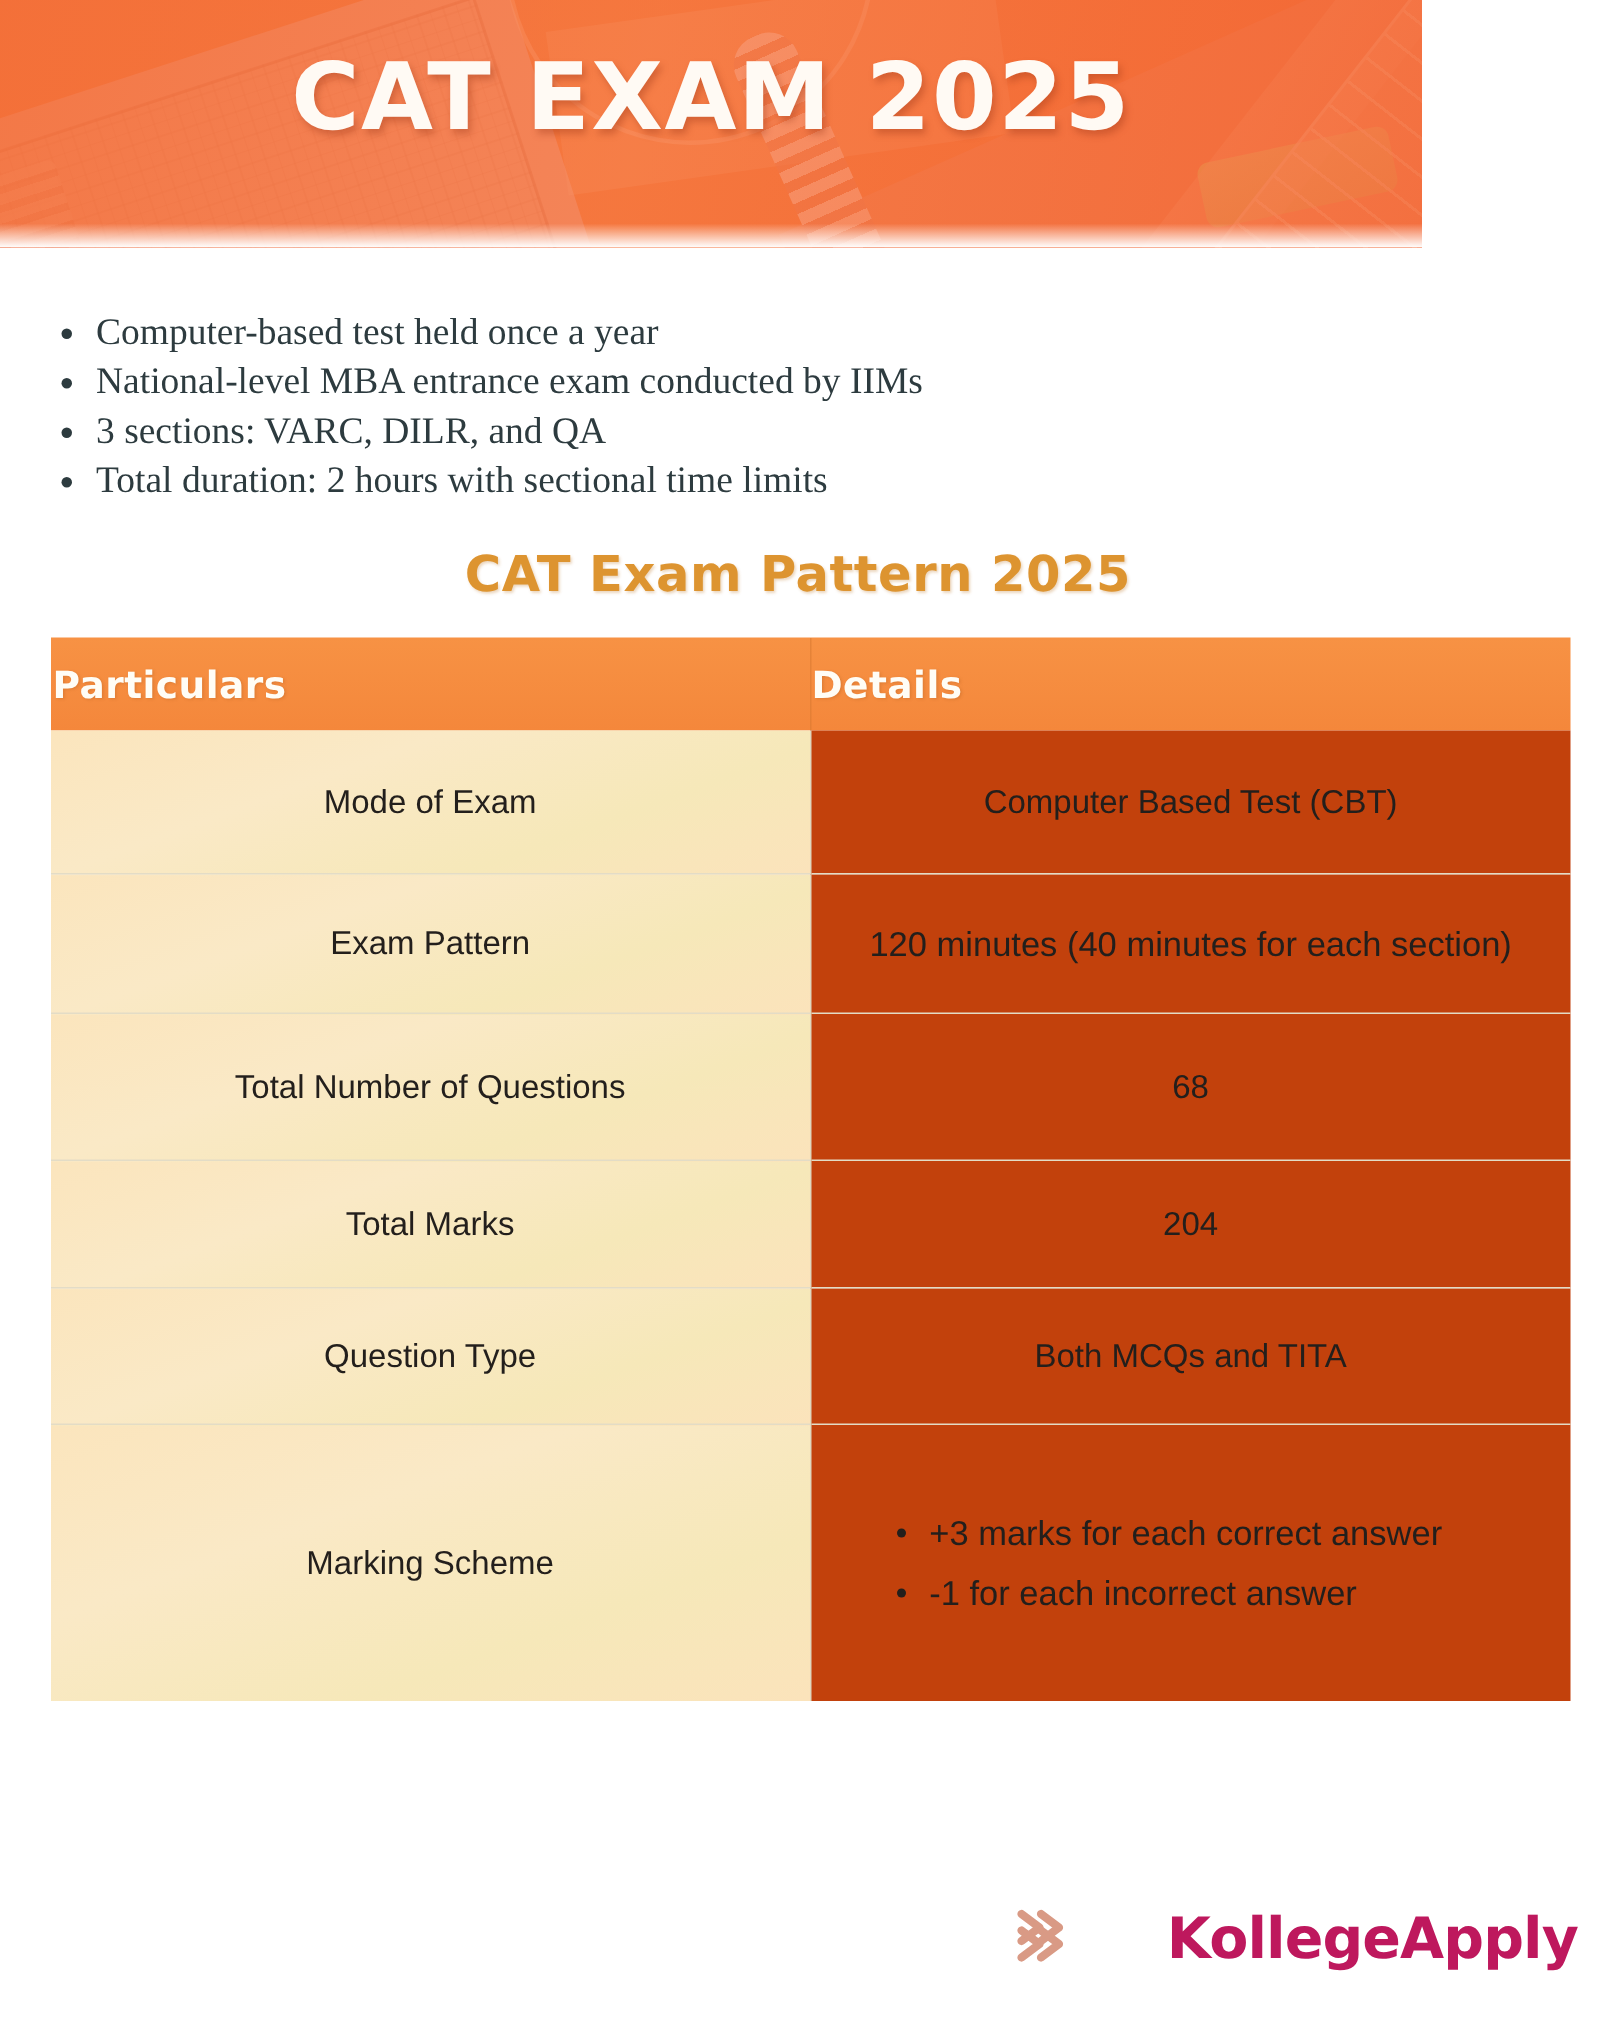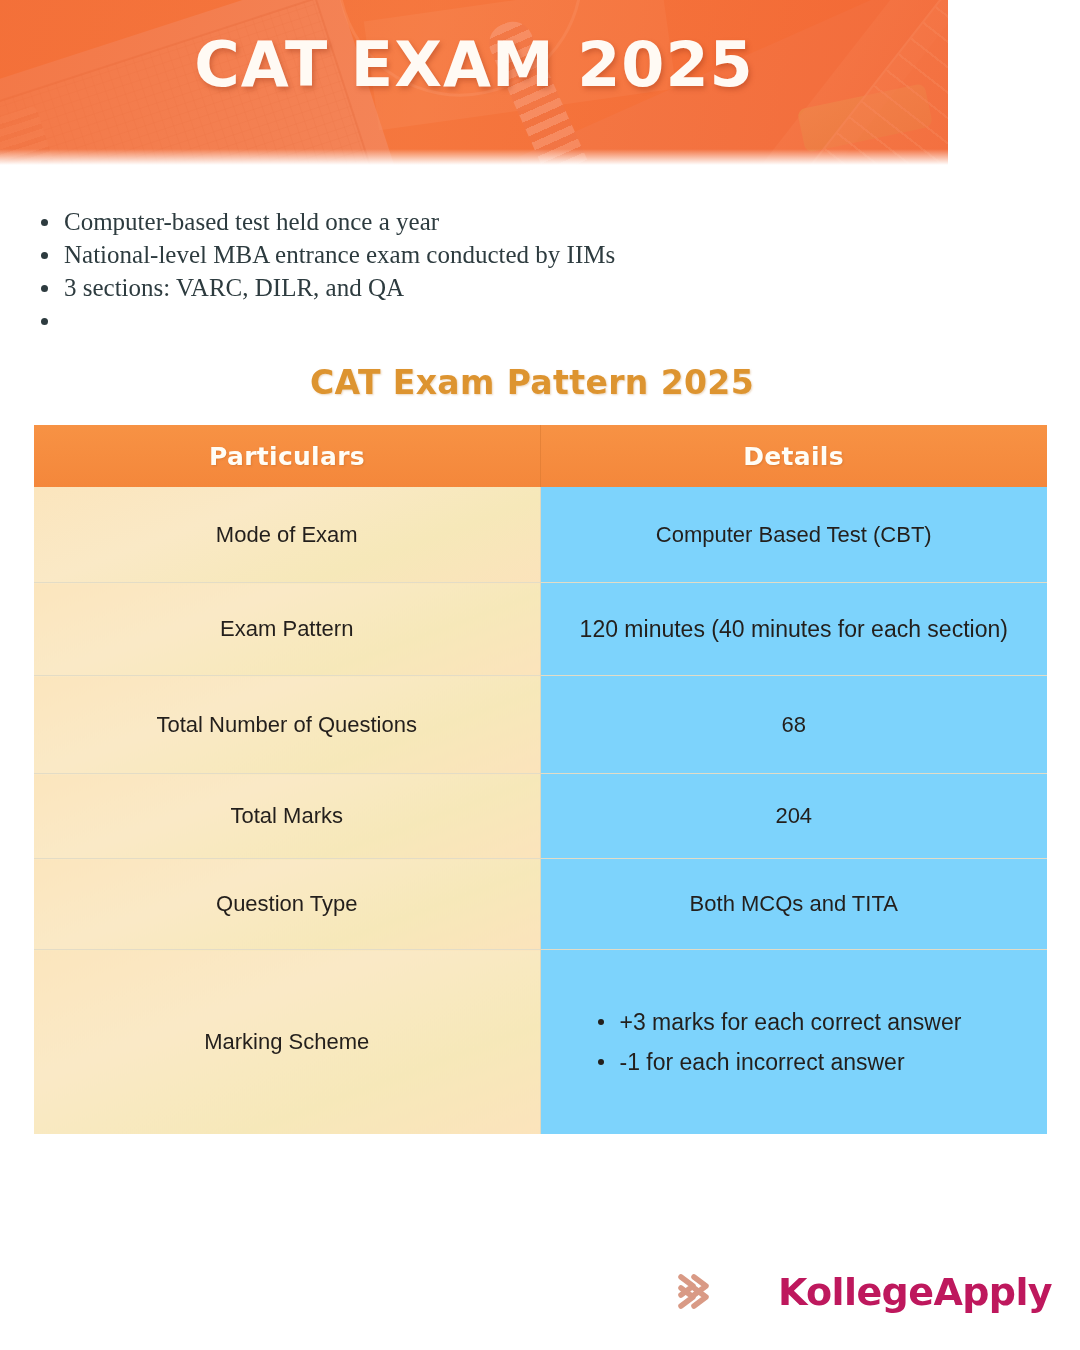--- a/index.html
+++ b/index.html
@@ -200,42 +200,42 @@
   .pattern-table col.c2 { width: 507px; }
 
   .pattern-table th {
     height: 60px;
     background: linear-gradient(180deg, #f79244 0%, #f4873b 100%);
     color: #fffdf6;
     font-family: "DejaVu Sans", sans-serif;
     font-weight: 700;
     font-size: 25px;
     letter-spacing: .3px;
-    text-align: center;
+    text-align: left;
     border: none;
     text-shadow: 1px 1px 2px rgba(170,90,30,.30);
   }
   .pattern-table th.th-sep { box-shadow: inset 1px 0 0 rgba(215,120,50,.55); }
 
   .pattern-table td {
     text-align: center;
     vertical-align: middle;
     font-family: "Liberation Sans", sans-serif;
     font-size: 22px;
     color: #231f1c;
     border-top: 1px solid #e3dcc6;
   }
   .pattern-table tr.first-body td { border-top: none; }
 
   .pattern-table td.col-left {
     background: linear-gradient(160deg, #fbe5bd 0%, #fae9c6 35%, #f6e8b9 70%, #fbe3bb 100%);
     border-right: 1px solid #e0d7bd;
   }
   .pattern-table td.col-right {
-    background: #7dd3fc;
+    background: #c2410c;
   }
 
   .pattern-table tr.r1 td { height: 93px; }
   .pattern-table tr.r2 td { height: 90px; }
   .pattern-table tr.r3 td { height: 95px; }
   .pattern-table tr.r4 td { height: 82px; }
   .pattern-table tr.r5 td { height: 88px; }
   .pattern-table tr.r6 td { height: 95px; }
   .pattern-table tr.r7 td { height: 182px; }
 
@@ -315,20 +315,21 @@
   <li>
     <span class="bullet-dot"></span>
     <span>National-level MBA entrance exam conducted by IIMs</span>
   </li>
   <li>
     <span class="bullet-dot"></span>
     <span>3 sections: VARC, DILR, and QA</span>
   </li>
   <li>
     <span class="bullet-dot"></span>
+    <span>Total duration: 2 hours with sectional time limits</span>
   </li>
 </ul>
 
 <div class="section-title">CAT Exam Pattern 2025</div>
 
 <table class="pattern-table">
   <colgroup>
     <col class="c1">
     <col class="c2">
   </colgroup>

